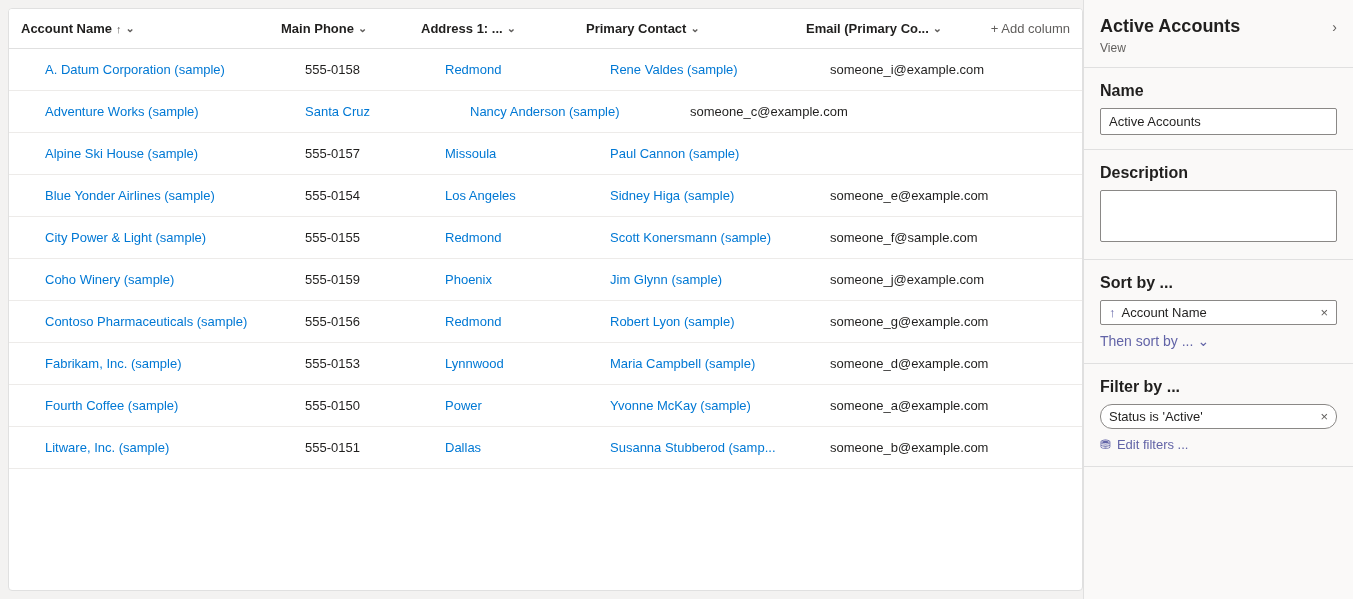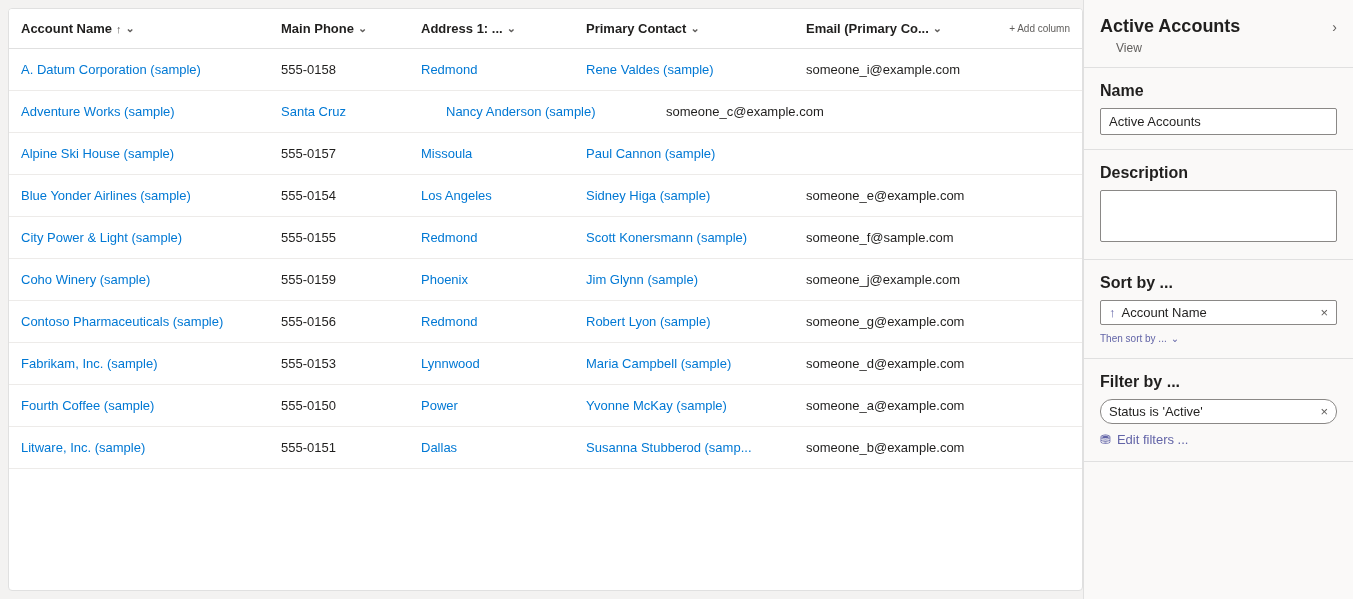--- a/index.html
+++ b/index.html
@@ -65,36 +65,37 @@
     .col-email { flex: 1; }
 
     .add-col-btn {
       display: flex;
       align-items: center;
       gap: 4px;
       padding: 8px 12px;
       color: #605e5c;
       cursor: pointer;
       white-space: nowrap;
-      font-size: 10px;
+      font-size: 13px;
     }
 
     
     .table-body {
       overflow-y: auto;
       flex: 1;
     }
 
     .table-row {
       display: flex;
       align-items: center;
       border-bottom: 1px solid #edebe9;
       min-height: 42px;
       background: #fff;
       cursor: pointer;
+      padding-left: 24px;
     }
 
     .table-cell {
       padding: 8px 12px;
       font-size: 13px;
       color: #201f1e;
       white-space: nowrap;
       overflow: hidden;
       text-overflow: ellipsis;
     }
@@ -128,21 +129,21 @@
       color: #201f1e;
     }
 
     .panel-chevron {
       color: #605e5c;
       cursor: pointer;
       font-size: 14px;
     }
 
     .panel-subtitle {
-      padding: 0 16px 12px 32px;
+      padding: 0 16px 12px 16px;
       font-size: 12px;
       color: #605e5c;
     }
 
     .panel-divider {
       border: none;
       border-top: 1px solid #e0e0e0;
       margin: 0;
     }
 
@@ -212,21 +213,21 @@
       cursor: pointer;
       font-size: 13px;
       line-height: 1;
     }
 
     .then-sort-row {
       display: flex;
       align-items: center;
       gap: 4px;
       color: #6264a7;
-      font-size: 10px;
+      font-size: 14px;
       cursor: pointer;
     }
 
     
     .filter-chip {
       display: flex;
       align-items: center;
       border: 1px solid #8a8886;
       border-radius: 12px;
       background: #fff;

